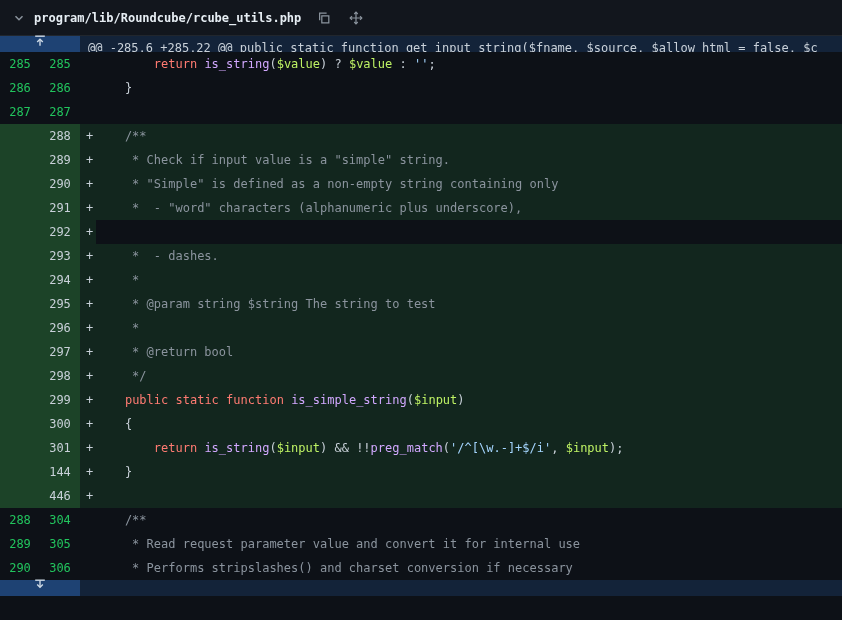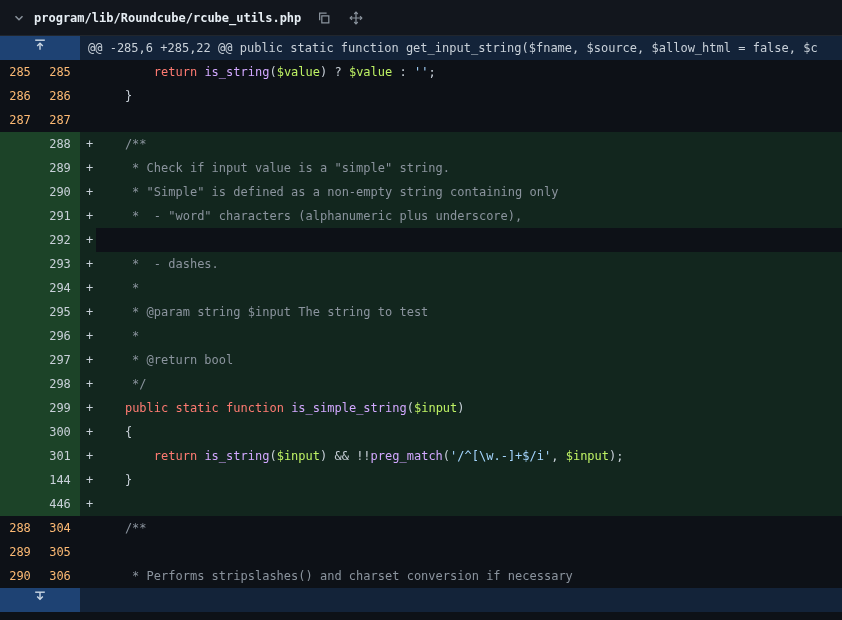--- a/index.html
+++ b/index.html
@@ -21,30 +21,30 @@
   }
   .hicon { display: flex; align-items: center; cursor: pointer; }
   .filename { font-weight: bold; color: #e6edf3; margin-left: 8px; margin-right: 16px; letter-spacing: 0; }
   .file-header .hicon + .hicon { margin-left: 18px; }
 
   .diff { width: 100%; }
   .row { display: flex; height: 24px; line-height: 24px; }
   .gutter {
     width: 40px; flex: none;
     text-align: center;
-    color: #fdba74;
+    color: #22c55e;
     user-select: none; cursor: pointer;
   }
   .col-marker { width: 16px; flex: none; padding-left: 6px; color: #c9d1d9; }
   .col-code { flex: 1; white-space: pre; overflow: hidden; }
 
   .row.add .gutter { background: #1c4328; color: #c9d1d9; }
   .row.add .col-marker, .row.add .col-code { background: #12261e; }
 
-  .hunk-row { display: flex; height: 24px; line-height: 24px; }
+  .hunk-row { display: flex; height: 16px; line-height: 24px; }
   .expander {
     width: 80px; flex: none;
     background: #1e4273;
     display: flex; align-items: center; justify-content: center;
     cursor: pointer;
   }
   .hunk-text {
     flex: 1;
     background: #132339;
     color: #c9d1d9;
@@ -155,21 +155,21 @@
       <div class="row add">
         <div class="gutter"></div>
         <div class="gutter">294</div>
         <div class="col-marker">+</div>
         <div class="col-code"><span class="tk-cm">     *</span></div>
       </div>
       <div class="row add">
         <div class="gutter"></div>
         <div class="gutter">295</div>
         <div class="col-marker">+</div>
-        <div class="col-code"><span class="tk-cm">     * @param string $input The string to test</span></div>
+        <div class="col-code"><span class="tk-cm">     * @param string $string The string to test</span></div>
       </div>
       <div class="row add">
         <div class="gutter"></div>
         <div class="gutter">296</div>
         <div class="col-marker">+</div>
         <div class="col-code"><span class="tk-cm">     *</span></div>
       </div>
       <div class="row add">
         <div class="gutter"></div>
         <div class="gutter">297</div>
@@ -215,20 +215,21 @@
       <div class="row context">
         <div class="gutter">288</div>
         <div class="gutter">304</div>
         <div class="col-marker"></div>
         <div class="col-code"><span class="tk-cm">    /**</span></div>
       </div>
       <div class="row context">
         <div class="gutter">289</div>
         <div class="gutter">305</div>
         <div class="col-marker"></div>
+        <div class="col-code"><span class="tk-cm">     * Read request parameter value and convert it for internal use</span></div>
       </div>
       <div class="row context">
         <div class="gutter">290</div>
         <div class="gutter">306</div>
         <div class="col-marker"></div>
         <div class="col-code"><span class="tk-cm">     * Performs stripslashes() and charset conversion if necessary</span></div>
       </div>
     </div>
 
   <div class="hunk-row">

